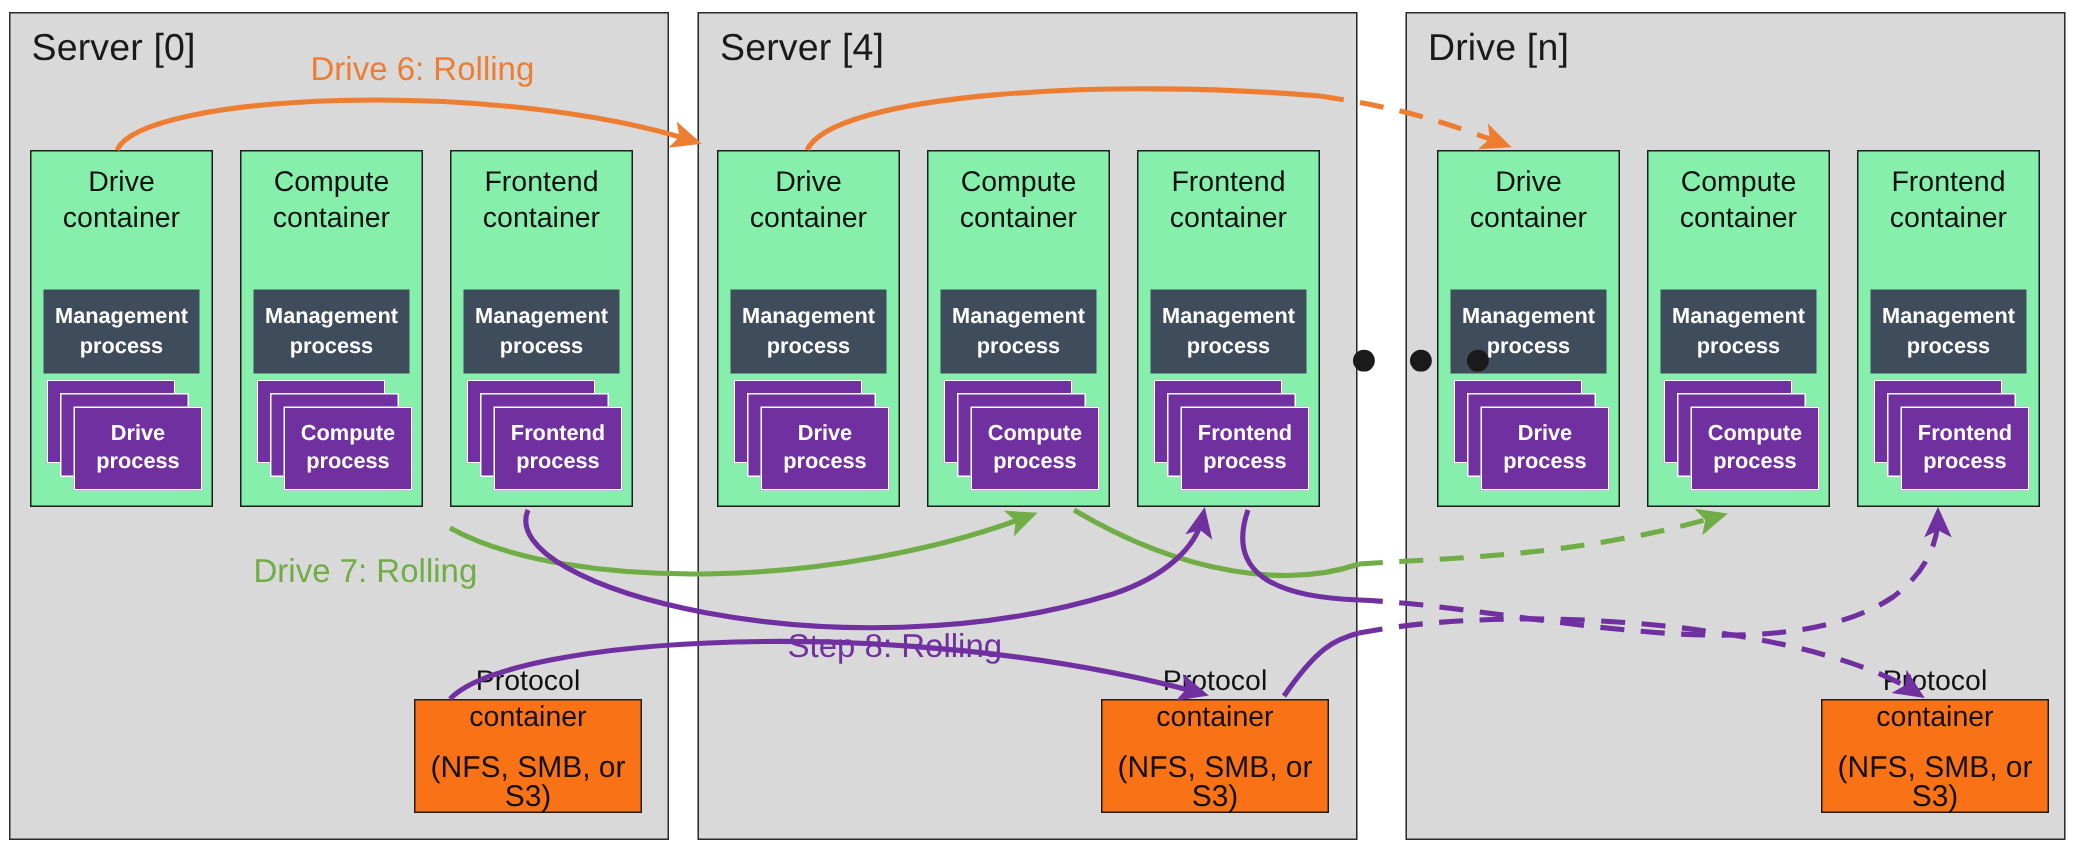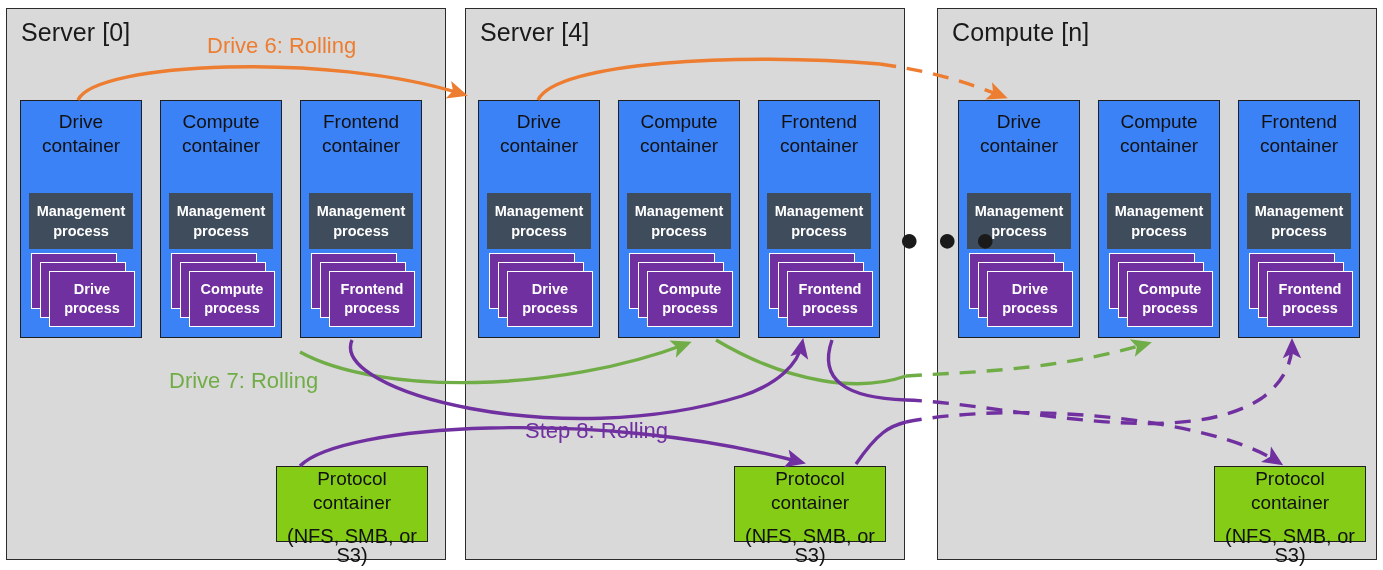--- a/index.html
+++ b/index.html
@@ -16,21 +16,21 @@
     position:absolute;
     left:14px; top:9px;
     font-size:25px;
     color:#1a1a1a;
     letter-spacing:.1px;
     white-space:nowrap;
   }
 
   .container-box{
     position:absolute;
-    background:#3b82f6;
+    background:#86efac;
     border:1.6px solid #1f1f1f;
     box-sizing:border-box;
   }
   .container-title{
     position:absolute;
     left:0; right:0; top:9px;
     text-align:center;
     font-size:19px;
     line-height:24px;
     color:#111;
@@ -78,27 +78,27 @@
     font-weight:bold;
     line-height:19px;
     display:flex;flex-direction:column;
     align-items:center;justify-content:center;
     text-align:center;
   }
   .proc-l3 span{display:block;}
 
   .protocol-box{
     position:absolute;
-    background:#84cc16;
+    background:#f97316;
     border:1.6px solid #1f1f1f;
     box-sizing:border-box;
     display:flex;
     flex-direction:column;
     align-items:center;
-    justify-content:space-between;
+    justify-content:flex-end;
   }
   .protocol-main{
     font-size:19px;
     line-height:24px;
     text-align:center;
     color:#111;
   }
   .protocol-sub{
     font-size:20px;
     line-height:19px;
@@ -131,21 +131,21 @@
 
   <div class="server-panel" style="left:6px;top:8px;width:440px;height:552px;">
     <div class="server-title">Server [0]</div>
   </div>
 
   <div class="server-panel" style="left:465px;top:8px;width:440px;height:552px;">
     <div class="server-title">Server [4]</div>
   </div>
 
   <div class="server-panel" style="left:937px;top:8px;width:440px;height:552px;">
-    <div class="server-title">Compute [n]</div>
+    <div class="server-title">Drive [n]</div>
   </div>
 
   <div class="container-box" style="left:20px;top:100px;width:122px;height:238px;">
     <div class="container-title">
       <div>Drive</div>
       <div>container</div>
     </div>
     <div class="mgmt-box">
       <span>Management</span>
       <span>process</span>

